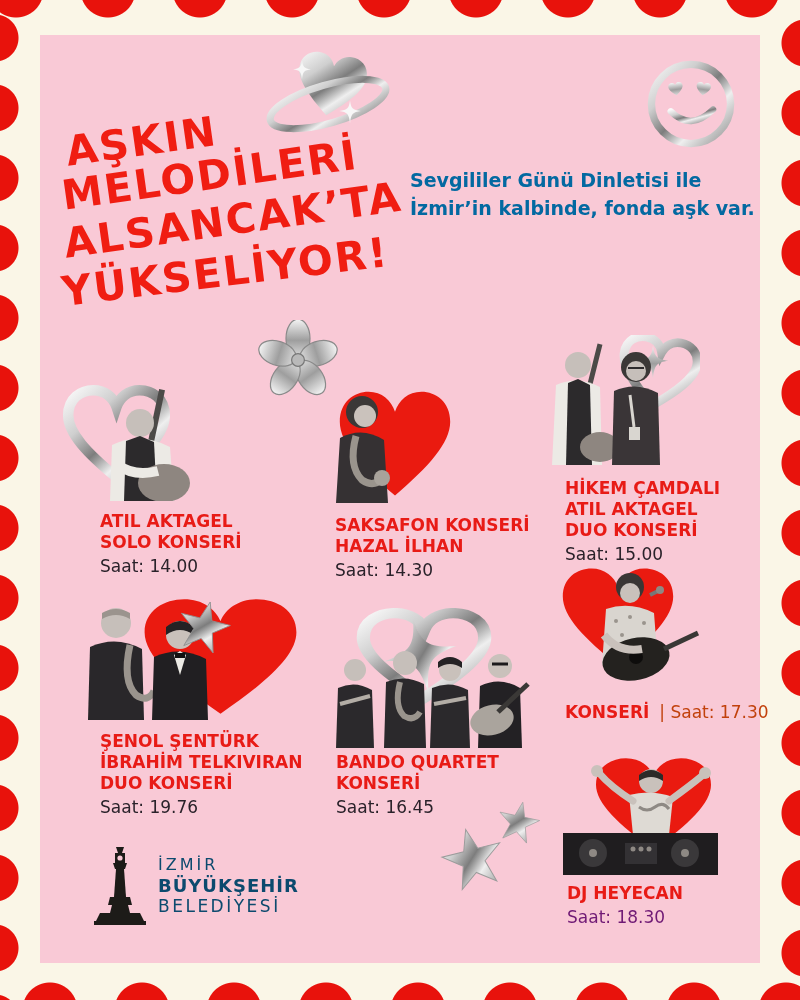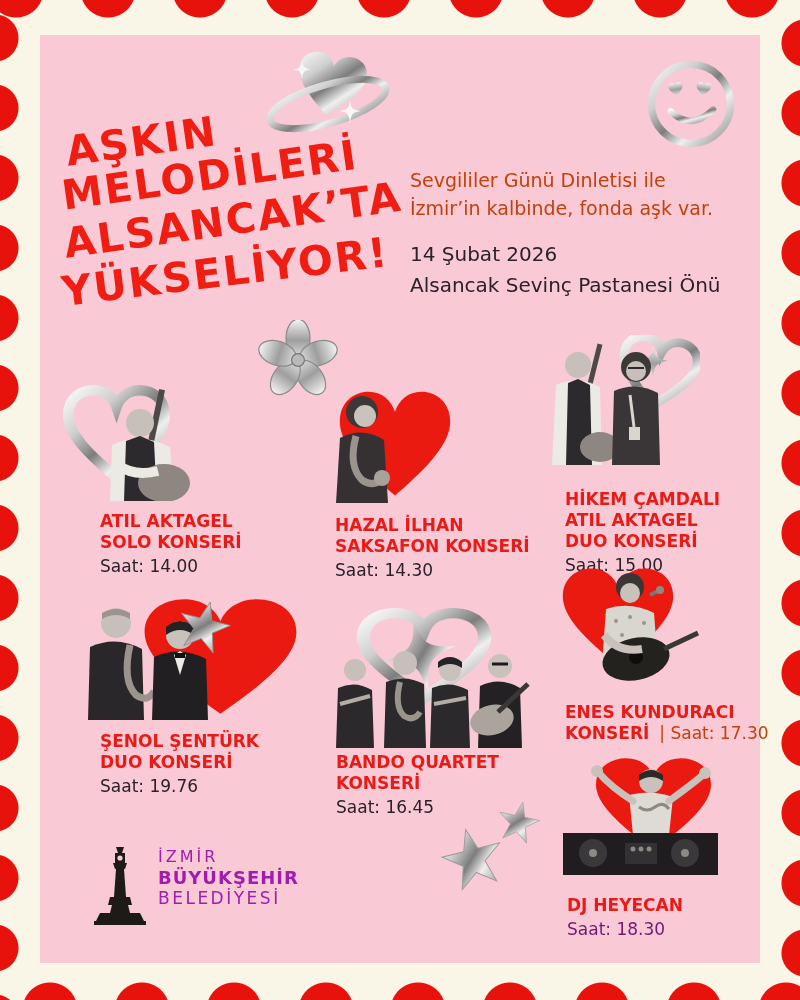--- a/index.html
+++ b/index.html
@@ -25,34 +25,34 @@
 
   .panel{position:absolute;left:40px;top:35px;width:720px;height:928px;background:#f9c9d6;}
 
   
   .title-line{
     position:absolute;color:#f01d12;font-weight:800;font-size:41px;letter-spacing:2px;
     transform:rotate(-8deg);transform-origin:left center;white-space:nowrap;
   }
   
   .intro{position:absolute;left:370px;top:131px;width:350px}
-  .intro .lead{color:#c2410c;font-weight:400;font-size:19px;line-height:28px}
+  .intro .lead{color:#0369a1;font-weight:700;font-size:19px;line-height:28px}
   .intro .meta{color:#2a222a;font-size:20px;line-height:31px;font-weight:500}
   .intro .meta-wrap{margin-top:17px}
 
   
   .card{position:absolute}
   .caption .name{color:#e81b16;font-weight:700;font-size:17px;line-height:21px;white-space:nowrap}
   .caption .time{color:#2a222a;font-weight:500;font-size:17px;line-height:22px;margin-top:2px;white-space:nowrap}
   .caption .time-inline{color:#c2410c;font-weight:500;margin-left:4px}
   .caption .time-red{color:#701a75}
 
   
   .logo{position:absolute;left:52px;top:810px;display:flex;align-items:flex-start}
-  .logo .ltxt{margin-left:10px;color:#a21caf;margin-top:2px}
+  .logo .ltxt{margin-left:10px;color:#0c4a6e;margin-top:10px}
   .logo .l1{font-size:16px;letter-spacing:3px;line-height:20px}
   .logo .l2{font-size:18px;font-weight:700;letter-spacing:1px;line-height:21px}
   .logo .l3{font-size:17px;letter-spacing:2.5px;line-height:21px}
 
   .decor{position:absolute}
 </style>
 </head>
 <body>
 
 <svg width="0" height="0" style="position:absolute">
@@ -136,43 +136,43 @@
   <div class="card" style="left:270px;top:353px;width:200px">
     <svg width="150" height="115" viewBox="0 0 150 115">
       <path d="M50 86C22 63 4 44 4 27 4 11 16 3 28 3 39 3 47 10 50 19 53 10 61 3 72 3 84 3 96 11 96 27 96 44 78 63 50 86Z" transform="translate(25,0) scale(1.2,1.25)" fill="#ea1a10"></path>
       <circle cx="52" cy="24" r="16" fill="#3b3837"></circle>
       <circle cx="55" cy="28" r="11" fill="#cac2bc"></circle>
       <path d="M30 50Q52 38 74 52L78 115 26 115Z" fill="#353133"></path>
       <path d="M46 48Q38 78 52 92Q64 100 72 90" fill="none" stroke="#9a948d" stroke-width="7"></path>
       <circle cx="72" cy="90" r="8" fill="#a8a29b"></circle>
     </svg>
     <div class="caption" style="margin-left:25px;margin-top:8px">
+      <div class="name">SAKSAFON KONSERİ</div>
       <div class="name">HAZAL İLHAN</div>
-      <div class="name">SAKSAFON KONSERİ</div>
       <div class="time">Saat: 14.30</div>
     </div>
   </div>
 
   <div class="card" style="left:500px;top:300px;width:210px">
     <svg width="160" height="130" viewBox="0 0 160 130">
       <path d="M50 86C22 63 4 44 4 27 4 11 16 3 28 3 39 3 47 10 50 19 53 10 61 3 72 3 84 3 96 11 96 27 96 44 78 63 50 86Z" transform="translate(78,2) scale(0.8) rotate(10 50 45)" fill="none" stroke="url(#chrome)" stroke-width="11"></path>
       <path d="M50 2C54 34 61 41 95 46 61 51 54 58 50 98 46 58 39 51 5 46 39 41 46 34 50 2Z" transform="translate(96,10) scale(0.34)" fill="url(#chromeV)"></path>
       <rect x="50" y="8" width="5" height="62" transform="rotate(14 52 39)" fill="#4c4a48"></rect>
       <circle cx="38" cy="30" r="13" fill="#c6bfba"></circle>
       <path d="M16 50Q38 40 60 52L62 130 12 130Z" fill="#eceae5"></path>
       <path d="M28 48 38 44 50 50 52 130 26 130Z" fill="#2c2a2c"></path>
       <ellipse cx="60" cy="112" rx="20" ry="15" fill="#8e8680"></ellipse>
       <circle cx="96" cy="32" r="15" fill="#3b3837"></circle>
       <circle cx="96" cy="36" r="10" fill="#c6bfba"></circle>
       <path d="M88 33h16" stroke="#2c2a2c" stroke-width="2"></path>
       <path d="M74 56Q96 46 118 58L120 130 72 130Z" fill="#3a3537"></path>
       <path d="M90 60 94 92" stroke="#d9d6d0" stroke-width="3"></path>
       <rect x="89" y="92" width="11" height="13" fill="#d9d6d0"></rect>
     </svg>
-    <div class="caption" style="margin-left:25px;margin-top:20px">
+    <div class="caption" style="margin-left:25px;margin-top:9px">
       <div class="name">HİKEM ÇAMDALI</div>
       <div class="name">ATIL AKTAGEL</div>
       <div class="name">DUO KONSERİ</div>
       <div class="time">Saat: 15.00</div>
     </div>
   </div>
 
   <div class="card" style="left:38px;top:560px;width:240px">
     <svg width="230" height="125" viewBox="0 0 230 125">
       <path d="M50 86C22 63 4 44 4 27 4 11 16 3 28 3 39 3 47 10 50 19 53 10 61 3 72 3 84 3 96 11 96 27 96 44 78 63 50 86Z" transform="translate(60,0) scale(1.65,1.38)" fill="#ea1a10"></path>
@@ -182,20 +182,21 @@
       <path d="M52 50Q44 86 58 100Q70 108 76 96" fill="none" stroke="#9a948d" stroke-width="7"></path>
       <circle cx="102" cy="40" r="14" fill="#c9c1bb"></circle>
       <path d="M88 32Q102 20 116 32L116 40Q102 30 88 40Z" fill="#242224"></path>
       <path d="M76 62Q102 50 128 64L130 125 74 125Z" fill="#211f22"></path>
       <path d="M96 60 102 56 108 60 102 80Z" fill="#eceae5"></path>
       <rect x="97" y="58" width="10" height="5" fill="#111"></rect>
       <polygon points="50,4 61,36 95,36 67,57 77,91 50,71 23,91 33,57 5,36 39,36" transform="translate(98,4) scale(0.56) rotate(14 50 50)" fill="url(#chrome)" stroke="#8f8f8f" stroke-width="1.5"></polygon>
     </svg>
     <div class="caption" style="margin-left:22px;margin-top:7px">
       <div class="name">ŞENOL ŞENTÜRK</div>
+      <div class="name">İBRAHİM TELKIVIRAN</div>
       <div class="name">DUO KONSERİ</div>
       <div class="time">Saat: 19.76</div>
     </div>
   </div>
 
   <div class="card" style="left:290px;top:573px;width:220px">
     <svg width="210" height="140" viewBox="0 0 210 140">
       <path d="M50 86C22 63 4 44 4 27 4 11 16 3 28 3 39 3 47 10 50 19 53 10 61 3 72 3 84 3 96 11 96 27 96 44 78 63 50 86Z" transform="translate(28,2) scale(1.32,1.02)" fill="none" stroke="url(#chrome)" stroke-width="10"></path>
       <path d="M50 2C54 34 61 41 95 46 61 51 54 58 50 98 46 58 39 51 5 46 39 41 46 34 50 2Z" transform="translate(50,8) scale(0.82) rotate(-12 50 50)" fill="url(#chrome)"></path>
       <circle cx="25" cy="62" r="11" fill="#c6bfba"></circle>
@@ -232,21 +233,20 @@
       <circle cx="58" cy="56" r="2" fill="#9a948d"></circle>
         <circle cx="72" cy="52" r="2" fill="#9a948d"></circle>
       <circle cx="86" cy="58" r="2" fill="#9a948d"></circle>
         <circle cx="64" cy="70" r="2" fill="#9a948d"></circle>
       <ellipse cx="78" cy="94" rx="34" ry="21" transform="rotate(-12 78 94)" fill="#24221f"></ellipse>
       <circle cx="78" cy="92" r="7" fill="#0e0d0c"></circle>
       <path d="M106 84 140 68" stroke="#3a3836" stroke-width="5"></path>
       <path d="M46 70Q60 88 84 84" fill="none" stroke="#c9c1bb" stroke-width="8"></path>
     </svg>
     <div class="caption" style="margin-left:7px;margin-top:8px">
-      <div class="name">ENES KUNDURACI</div>
       <div class="name">
         <span>KONSERİ</span>
         <span class="time-inline">| Saat: 17.30</span>
       </div>
     </div>
   </div>
 
   <div class="card" style="left:523px;top:720px;width:195px">
     <svg width="155" height="120" viewBox="0 0 155 120">
       <path d="M50 86C22 63 4 44 4 27 4 11 16 3 28 3 39 3 47 10 50 19 53 10 61 3 72 3 84 3 96 11 96 27 96 44 78 63 50 86Z" transform="translate(28,0) scale(1.25,1.1)" fill="#ea1a10"></path>
@@ -261,33 +261,29 @@
       <rect x="0" y="78" width="155" height="42" fill="#1f1d1f"></rect>
       <circle cx="30" cy="98" r="14" fill="#3a383a"></circle>
         <circle cx="30" cy="98" r="4" fill="#8e8984"></circle>
       <circle cx="122" cy="98" r="14" fill="#3a383a"></circle>
         <circle cx="122" cy="98" r="4" fill="#8e8984"></circle>
       <rect x="62" y="88" width="32" height="21" fill="#333134"></rect>
       <circle cx="70" cy="94" r="2.5" fill="#8e8984"></circle>
         <circle cx="78" cy="94" r="2.5" fill="#8e8984"></circle>
         <circle cx="86" cy="94" r="2.5" fill="#8e8984"></circle>
     </svg>
-    <div class="caption" style="margin-left:4px;margin-top:16px">
+    <div class="caption" style="margin-left:4px;margin-top:4px">
       <div class="name">DJ HEYECAN</div>
       <div class="time time-red">Saat: 18.30</div>
     </div>
   </div>
 
   <div class="intro">
     <div class="lead">Sevgililer Günü Dinletisi ile</div>
     <div class="lead">İzmir’in kalbinde, fonda aşk var.</div>
-    <div class="meta-wrap">
-      <div class="meta">14 Şubat 2026</div>
-      <div class="meta">Alsancak Sevinç Pastanesi Önü</div>
-    </div>
   </div>
 
   <div class="logo">
     <svg width="56" height="84" viewBox="0 0 56 84">
       <g fill="#1d1b18">
         <polygon points="24,2 32,2 30,8 26,8"></polygon>
         <rect x="23" y="8" width="10" height="10"></rect>
         <circle cx="28" cy="13" r="2.6" fill="#f9c9d6"></circle>
         <polygon points="21,18 35,18 33,24 23,24"></polygon>
         <polygon points="24,24 32,24 34,52 22,52"></polygon>

